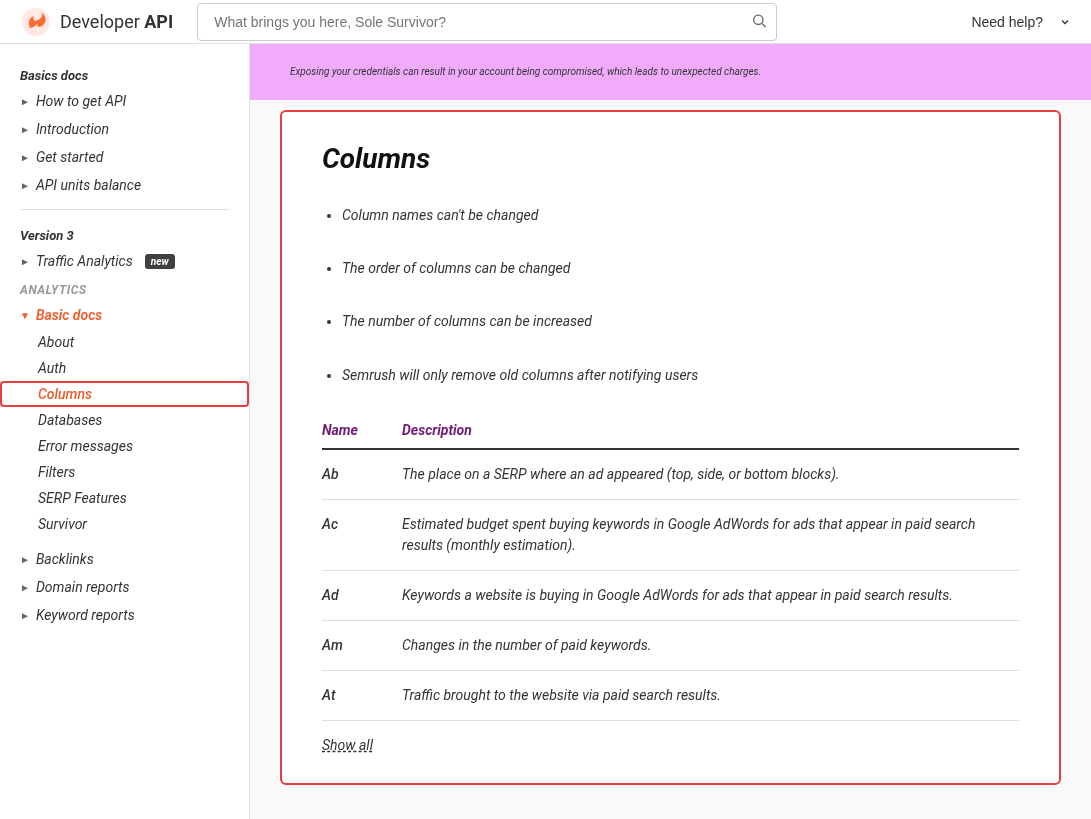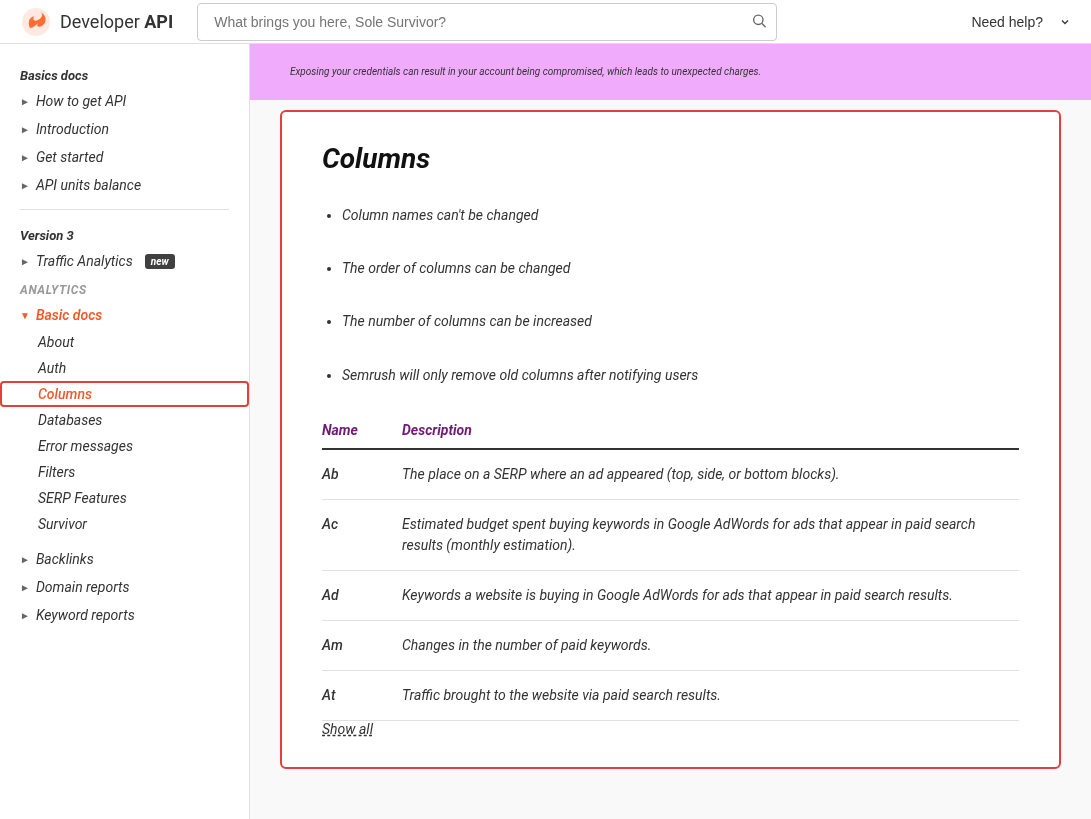--- a/index.html
+++ b/index.html
@@ -225,20 +225,21 @@
       border-bottom: 1px solid #e0e0e0;
       vertical-align: top;
       line-height: 1.5;
     }
     .columns-table td:first-child {
       font-weight: 500;
       padding-right: 20px;
     }
     .show-all-link {
       display: inline-block;
+      margin-top: 16px;
       font-size: 14px;
       color: #333;
       text-decoration: underline;
       text-decoration-style: dashed;
       cursor: pointer;
     }
   </style>
 </head>
 <body>
 

